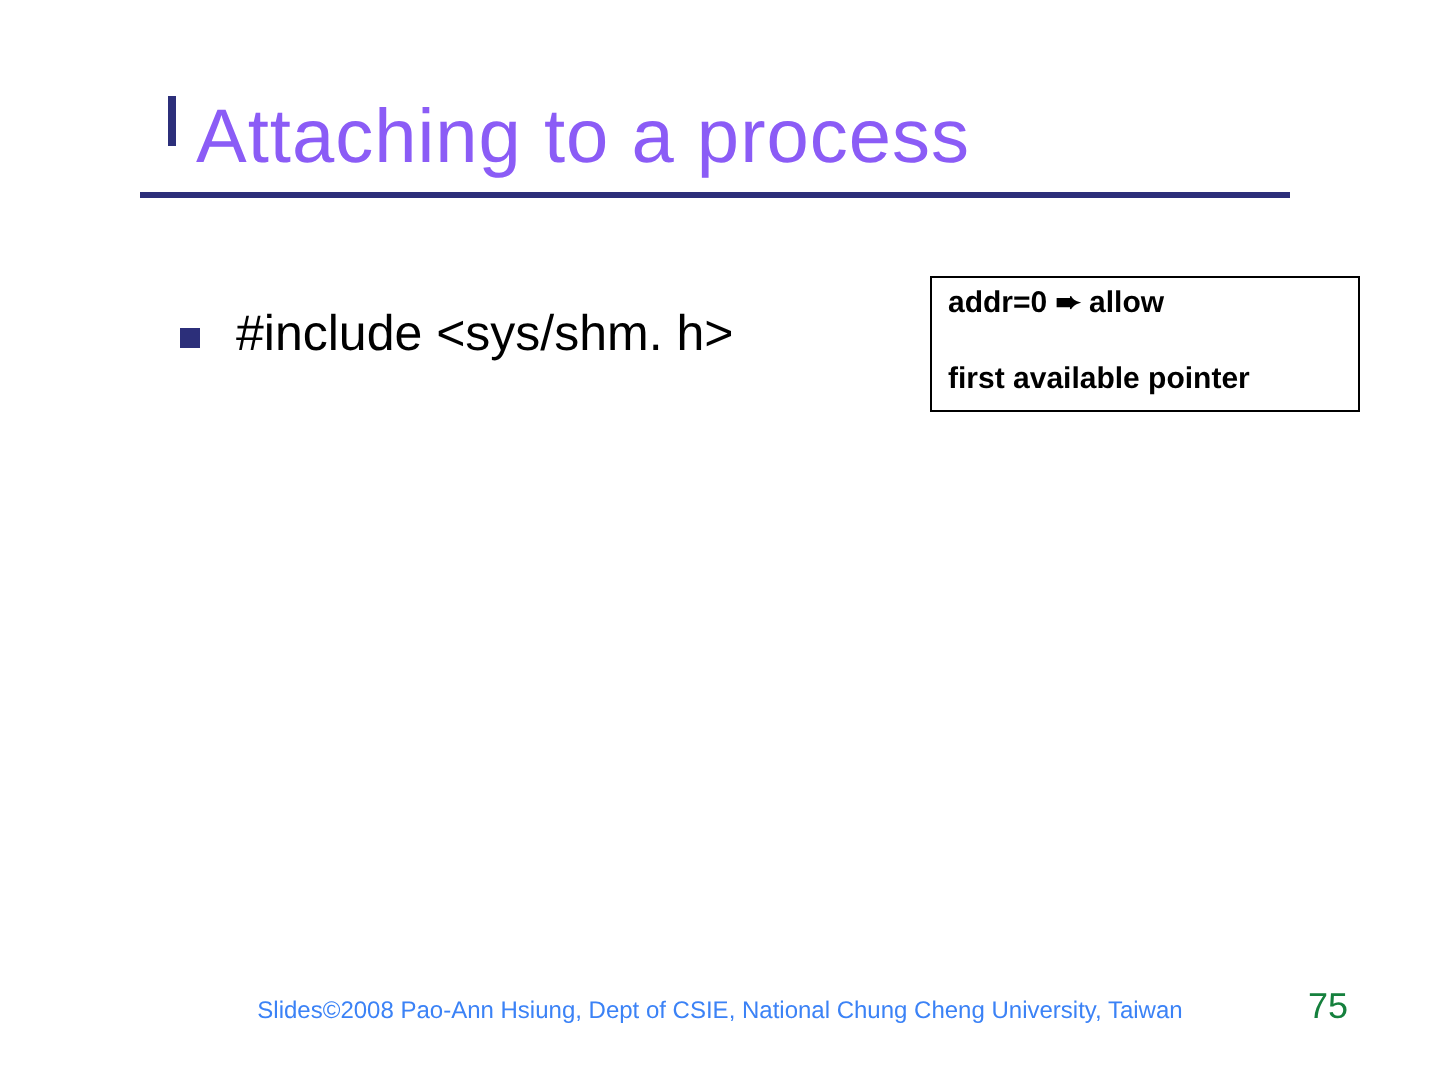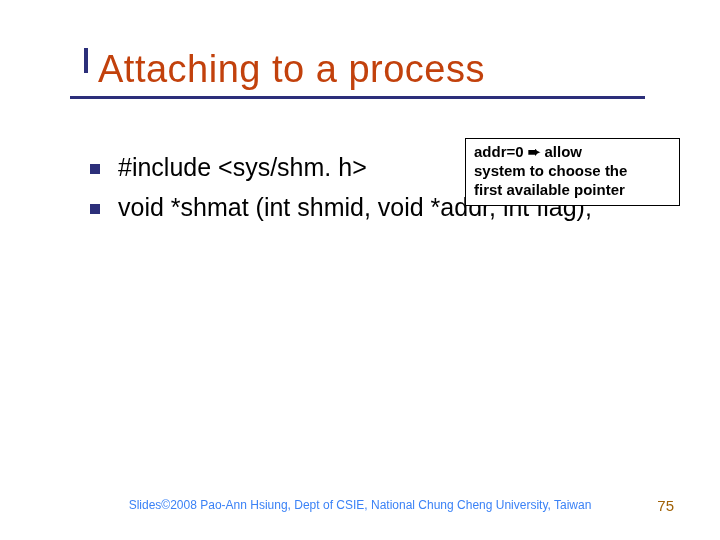--- a/index.html
+++ b/index.html
@@ -33,21 +33,21 @@
     position: absolute;
     left: 0;
     top: 48px;
     width: 575px;
     height: 3px;
     background: #2c2f7a;
   }
   .title {
     font-size: 38px;
     font-weight: 400;
-    color: #c2410c;
+    color: #8b5cf6;
     padding-left: 28px;
     letter-spacing: 0.5px;
   }
   .callout {
     position: absolute;
     top: 138px;
     right: 40px;
     width: 215px;
     border: 1px solid #000;
     background: #fff;
@@ -103,50 +103,46 @@
     width: 100%;
     text-align: center;
     font-size: 12px;
     color: #3b82f6;
     font-family: Arial, sans-serif;
   }
   .pagenum {
     position: absolute;
     bottom: 26px;
     right: 46px;
-    font-size: 15px;
-    color: #a16207;
+    font-size: 18px;
+    color: #15803d;
     font-family: Arial, sans-serif;
   }
 </style>
 </head>
 <body>
 
 <div class="slide">
 
   <div class="title-wrap">
     <div class="title-bar-short"></div>
     <h1 class="title">Attaching to a process</h1>
     <div class="title-bar-long"></div>
   </div>
 
   <div class="callout">
     <span>addr=0 </span><span class="arrow">➨</span><span> allow</span><br>
-    <span>system to choose the</span><br>
+    <br>
     <span>first available pointer</span>
   </div>
   <div class="callout-line"></div>
 
   <div class="content">
     <div class="bullet-item">
       <div class="bullet-mark"></div>
       <div class="bullet-text">#include &lt;sys/shm. h&gt;</div>
     </div>
-    <div class="bullet-item">
-      <div class="bullet-mark"></div>
-      <div class="bullet-text">void *shmat (int shmid, void *addr, int flag);</div>
-    </div>
   </div>
 
   <div class="footer">Slides©2008 Pao-Ann Hsiung, Dept of CSIE, National Chung Cheng University, Taiwan</div>
   <div class="pagenum">75</div>
 
 </div>
 
 </body></html>

